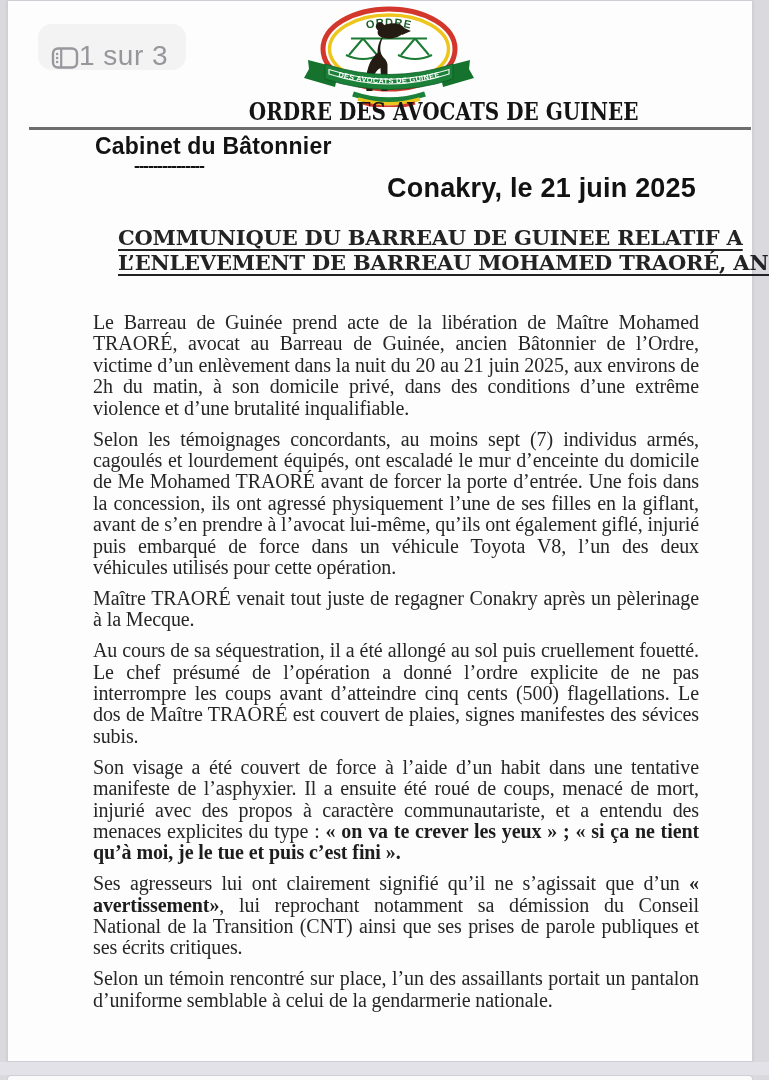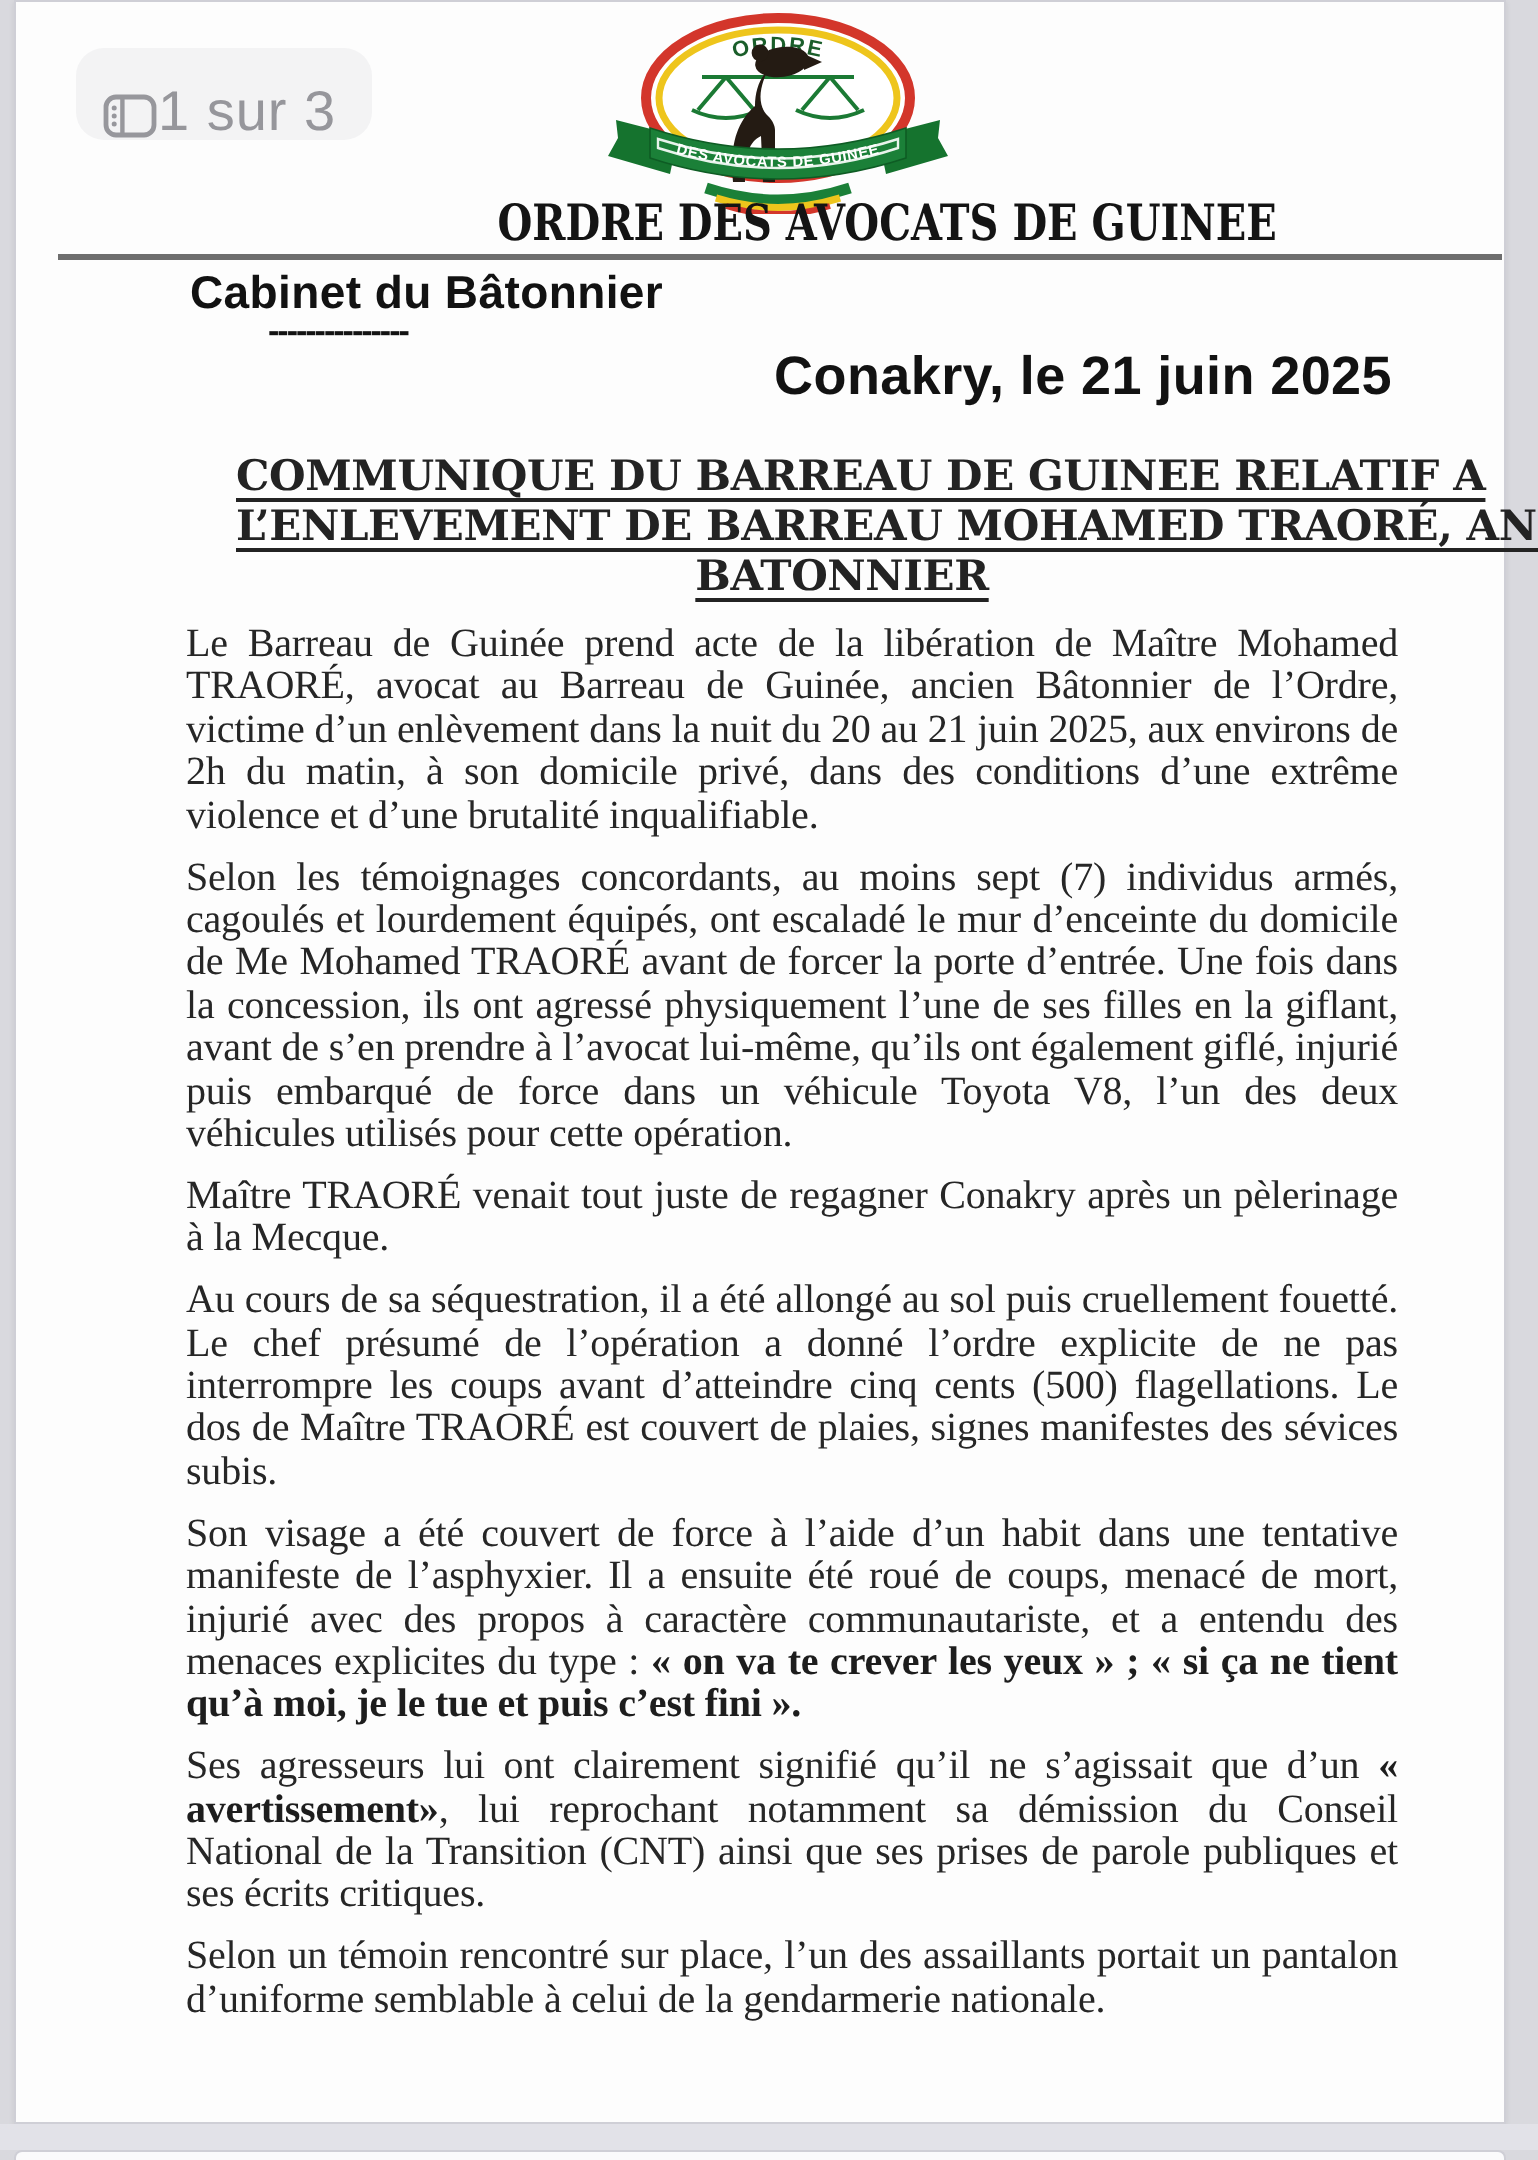--- a/index.html
+++ b/index.html
@@ -137,21 +137,20 @@
 
   <div class="rule"></div>
 
   <div class="cabinet">Cabinet du Bâtonnier</div>
   <div class="dashes">---------------</div>
   <div class="dateline">Conakry, le 21 juin 2025</div>
 
   <div class="doc-title">
       <div>COMMUNIQUE DU BARREAU DE GUINEE RELATIF A</div>
       <div>L’ENLEVEMENT DE BARREAU MOHAMED TRAORÉ, ANCIEN</div>
-      <div>BATONNIER</div>
     </div>
 
   <div class="paragraphs">
       <p><span>Le Barreau de Guinée prend acte de la libération de Maître Mohamed TRAORÉ, avocat au Barreau de Guinée, ancien Bâtonnier de l’Ordre, victime d’un enlèvement dans la nuit du 20 au 21 juin 2025, aux environs de 2h du matin, à son domicile privé, dans des conditions d’une extrême violence et d’une brutalité inqualifiable.</span></p>
       <p><span>Selon les témoignages concordants, au moins sept (7) individus armés, cagoulés et lourdement équipés, ont escaladé le mur d’enceinte du domicile de Me Mohamed TRAORÉ avant de forcer la porte d’entrée. Une fois dans la concession, ils ont agressé physiquement l’une de ses filles en la giflant, avant de s’en prendre à l’avocat lui-même, qu’ils ont également giflé, injurié puis embarqué de force dans un véhicule Toyota V8, l’un des deux véhicules utilisés pour cette opération.</span></p>
       <p><span>Maître TRAORÉ venait tout juste de regagner Conakry après un pèlerinage à la Mecque.</span></p>
       <p><span>Au cours de sa séquestration, il a été allongé au sol puis cruellement fouetté. Le chef présumé de l’opération a donné l’ordre explicite de ne pas interrompre les coups avant d’atteindre cinq cents (500) flagellations. Le dos de Maître TRAORÉ est couvert de plaies, signes manifestes des sévices subis.</span></p>
       <p><span>Son visage a été couvert de force à l’aide d’un habit dans une tentative manifeste de l’asphyxier. Il a ensuite été roué de coups, menacé de mort, injurié avec des propos à caractère communautariste, et a entendu des menaces explicites du type : </span><b>« on va te crever les yeux » ; « si ça ne tient qu’à moi, je le tue et puis c’est fini ».</b></p>
       <p><span>Ses agresseurs lui ont clairement signifié qu’il ne s’agissait que d’un </span><b>« avertissement»</b><span>, lui reprochant notamment sa démission du Conseil National de la Transition (CNT) ainsi que ses prises de parole publiques et ses écrits critiques.</span></p>
       <p><span>Selon un témoin rencontré sur place, l’un des assaillants portait un pantalon d’uniforme semblable à celui de la gendarmerie nationale.</span></p>

